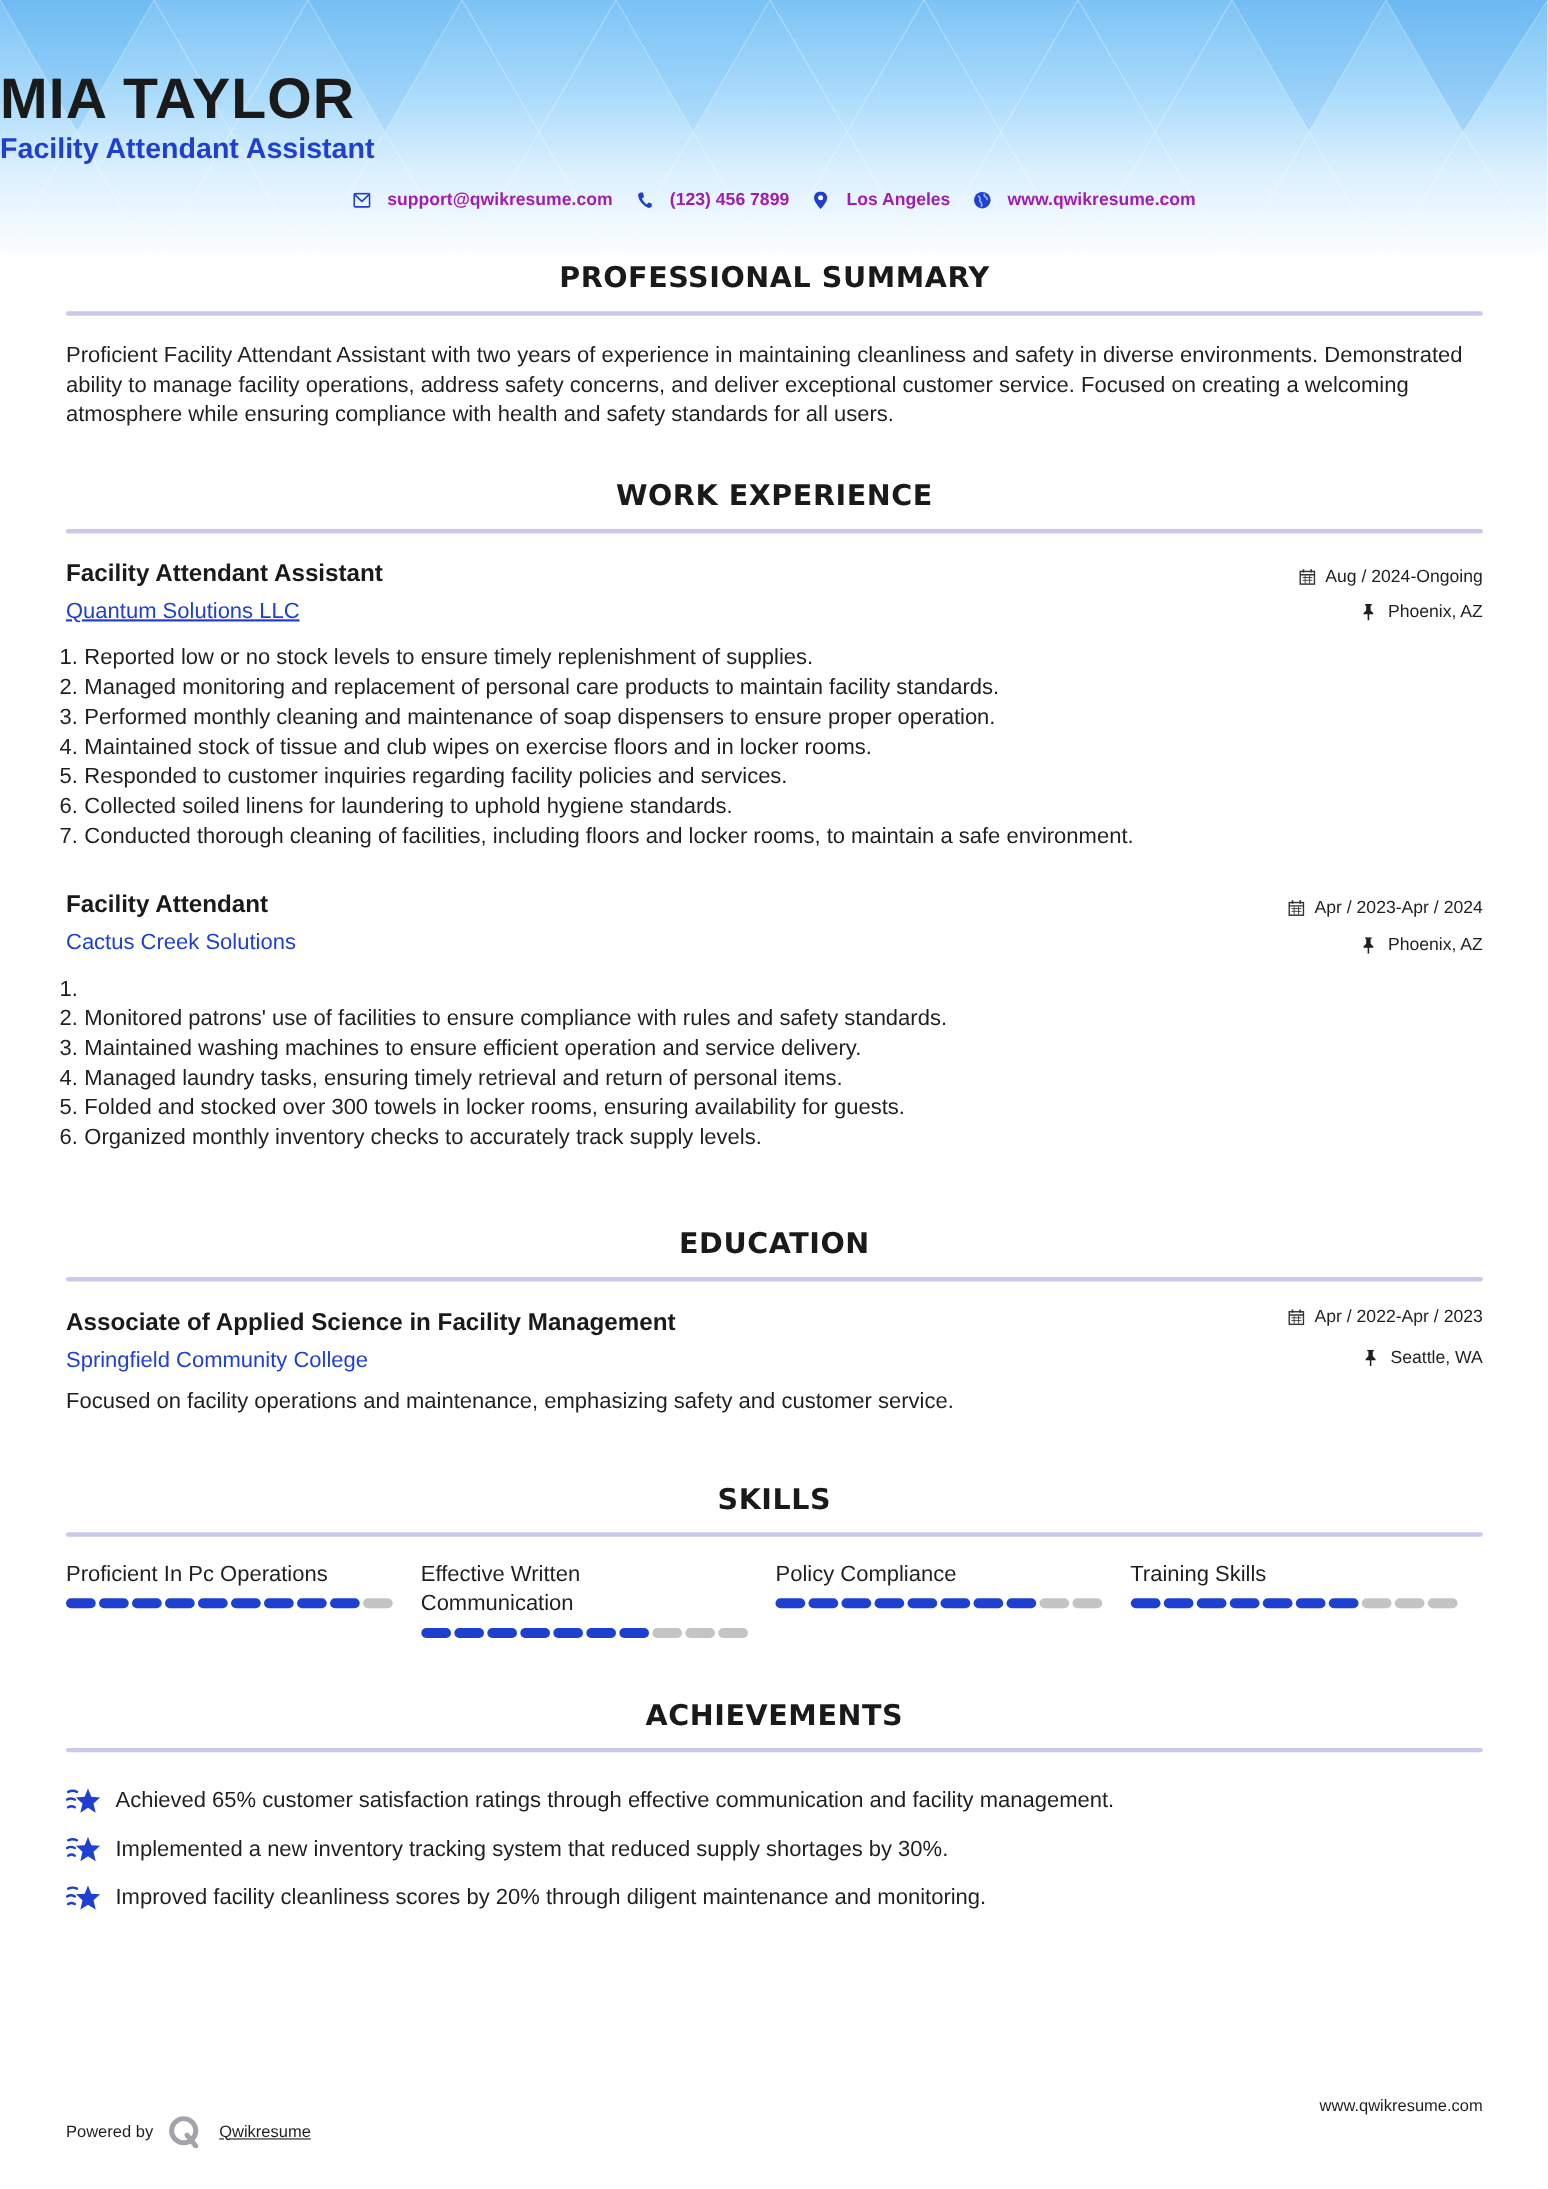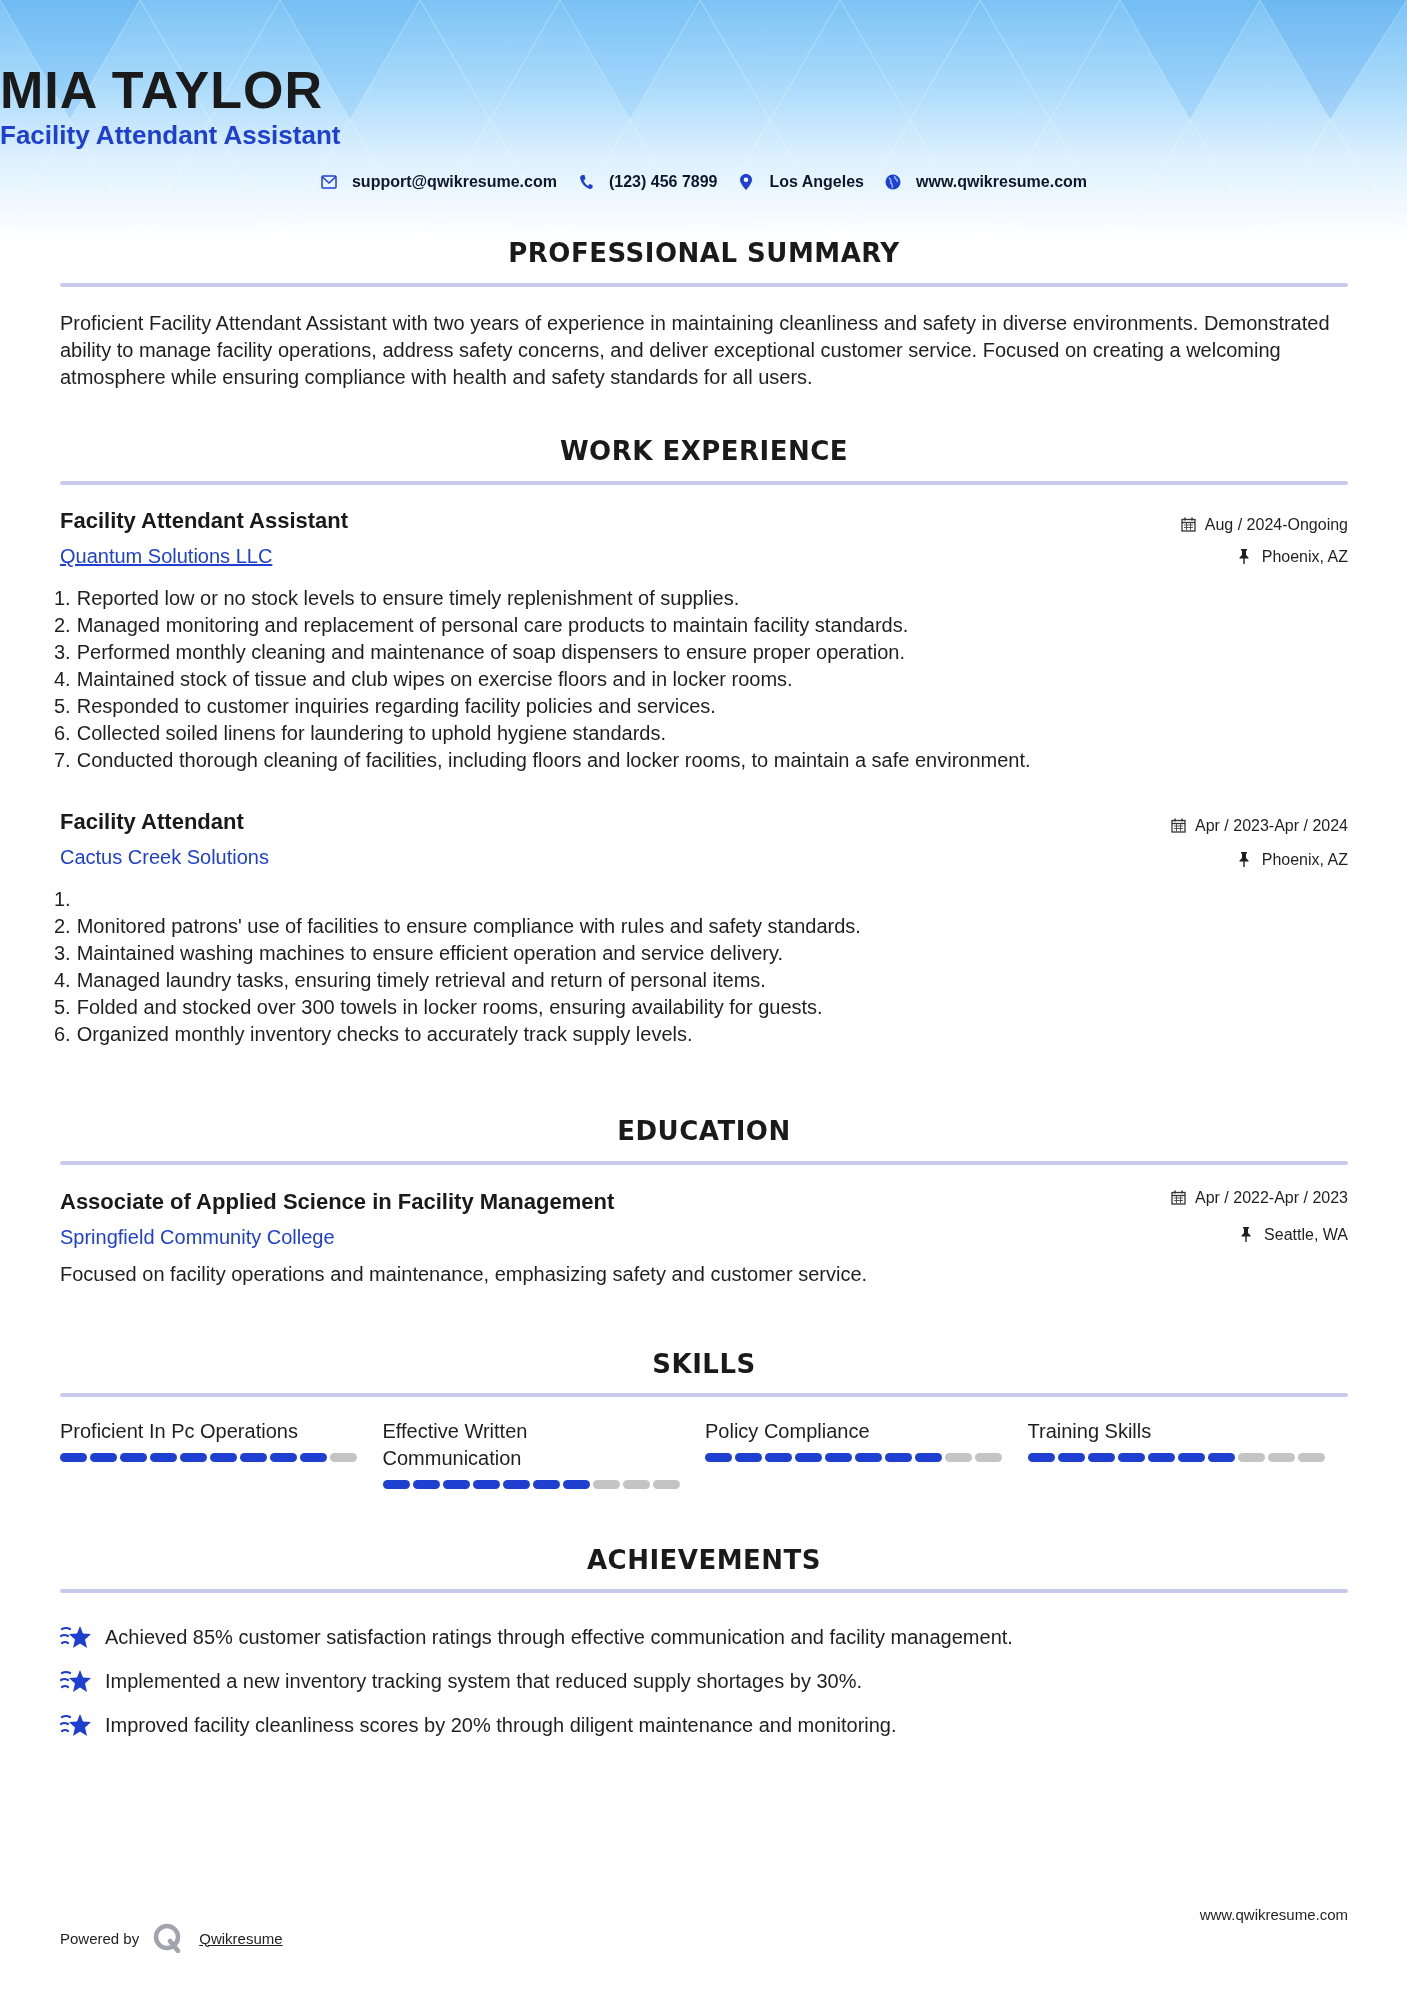--- a/index.html
+++ b/index.html
@@ -24,21 +24,21 @@
     font-size: 52px; font-weight: 700; letter-spacing: 1px; color: #1a1a1a;
     font-family: Liberation Sans, sans-serif;
   }
   .title {
     position: absolute; left: 0; width: 1407px; top: 120px;
     font-size: 26px; font-weight: 700; color: #1e3fd0;
   }
   .contacts {
     position: absolute; left: 0; width: 1407px; top: 173px;
     display: flex; justify-content: center; align-items: center; gap: 0;
-    font-size: 16px; font-weight: 700; color: #0f172a;
+    font-size: 16px; font-weight: 700; color: #a21caf;
   }
   .contact { display: flex; align-items: center; margin: 0 10px; }
   .contact .ic { width: 18px; height: 18px; margin-right: 14px; display: inline-flex; align-items: center; justify-content: center; }
 
   
   .section-title {
     position: absolute; left: 60px; width: 1288px; text-align: center;
     font-size: 26px; font-weight: 700; letter-spacing: 0.5px; color: #1a1a1a;
     font-family: "DejaVu Sans", sans-serif;
   }
@@ -358,21 +358,21 @@
   <ul class="achievements">
     <li class="achievement">
       <span class="ic">
         <svg width="32" height="28" viewBox="0 0 32 28">
             <path d="M2 6 Q6 4 10 6" stroke="#1e3fd0" stroke-width="2.2" fill="none" stroke-linecap="round"></path>
             <path d="M1 13 Q4 11 8 13" stroke="#1e3fd0" stroke-width="2.2" fill="none" stroke-linecap="round"></path>
             <path d="M2 20 Q5 18 8 20" stroke="#1e3fd0" stroke-width="2.2" fill="none" stroke-linecap="round"></path>
             <polygon points="20,3 23,10.5 31,11 25,16.5 27,25 20,20.5 13,25 15,16.5 9,11 17,10.5" fill="#1e3fd0"></polygon>
           </svg>
       </span>
-      <span>Achieved 85% customer satisfaction ratings through effective communication and facility management.</span>
+      <span>Achieved 65% customer satisfaction ratings through effective communication and facility management.</span>
     </li>
     <li class="achievement">
       <span class="ic">
         <svg width="32" height="28" viewBox="0 0 32 28">
             <path d="M2 6 Q6 4 10 6" stroke="#1e3fd0" stroke-width="2.2" fill="none" stroke-linecap="round"></path>
             <path d="M1 13 Q4 11 8 13" stroke="#1e3fd0" stroke-width="2.2" fill="none" stroke-linecap="round"></path>
             <path d="M2 20 Q5 18 8 20" stroke="#1e3fd0" stroke-width="2.2" fill="none" stroke-linecap="round"></path>
             <polygon points="20,3 23,10.5 31,11 25,16.5 27,25 20,20.5 13,25 15,16.5 9,11 17,10.5" fill="#1e3fd0"></polygon>
           </svg>
       </span>

